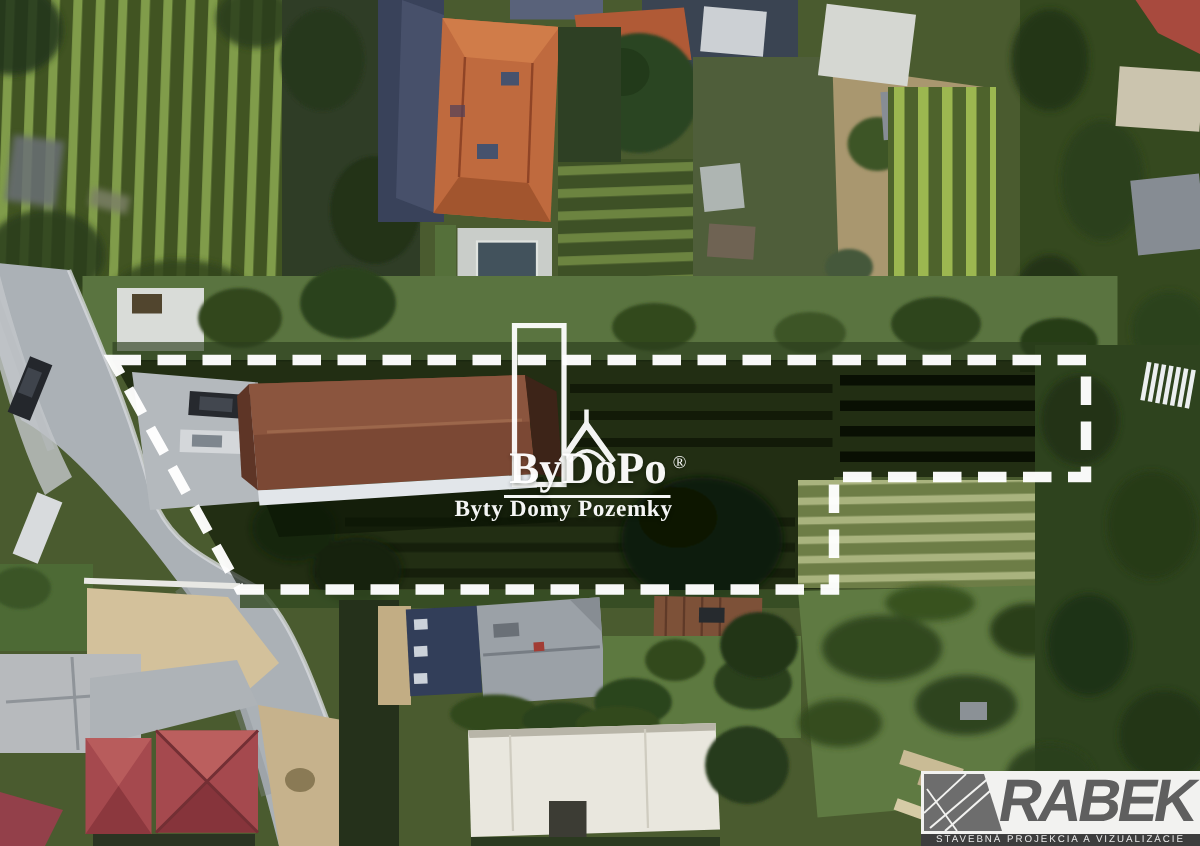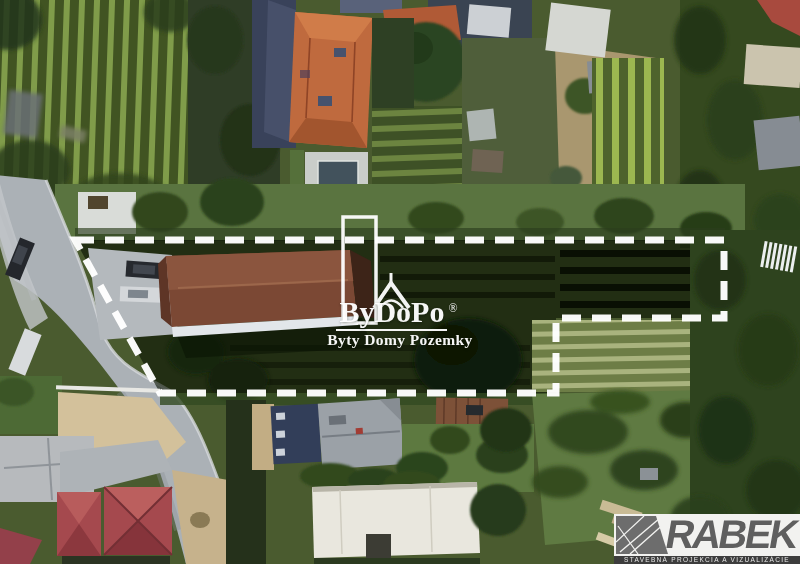--- a/index.html
+++ b/index.html
@@ -4,21 +4,21 @@
 <style>
   html,body{margin:0;padding:0;background:#1c2414;}
   .stage{position:relative;width:800px;height:564px;overflow:hidden;background:#45522c;font-family:"Liberation Sans",sans-serif;}
   svg.scene{position:absolute;left:0;top:0;display:block;}
   
   .wm-word{position:absolute;left:327px;top:292px;width:140px;text-align:center;
     color:#fff;opacity:.96;font-family:"Liberation Serif",serif;font-size:30px;font-weight:600;
     line-height:32px;text-shadow:0 1px 3px rgba(10,20,5,.45);}
   .wm-word .word{display:inline-block;border-bottom:2.5px solid #fff;padding:0 3px 1px;text-align:center;}
   .wm-word sup{font-size:12px;font-weight:400;vertical-align:10px;margin-left:1px;}
-  .wm-tagline{position:absolute;left:303px;top:331px;width:194px;text-align:center;color:#fff;opacity:.96;
+  .wm-tagline{position:absolute;left:303px;top:331px;width:194px;text-align:left;color:#fff;opacity:.96;
     font-family:"Liberation Serif",serif;font-size:15.5px;font-weight:700;letter-spacing:.4px;
     text-shadow:0 1px 3px rgba(10,20,5,.45);}
   
   .rabek{position:absolute;left:614px;top:514px;width:186px;height:50px;}
   .rabek-box{position:relative;width:186px;height:42px;background:#f2f2f0;overflow:hidden;}
   .rabek-pattern{position:absolute;left:2px;top:2px;}
   .rabek-name{position:absolute;left:48px;top:0px;width:138px;height:42px;
     font-family:"Liberation Sans",sans-serif;font-weight:700;font-size:40px;line-height:41px;
     color:#5f5f5f;transform:skewX(-10deg);letter-spacing:-2.5px;text-align:center;}
   .rabek-strip{width:186px;height:8px;background:#3d3d3d;color:#e9e9e9;

